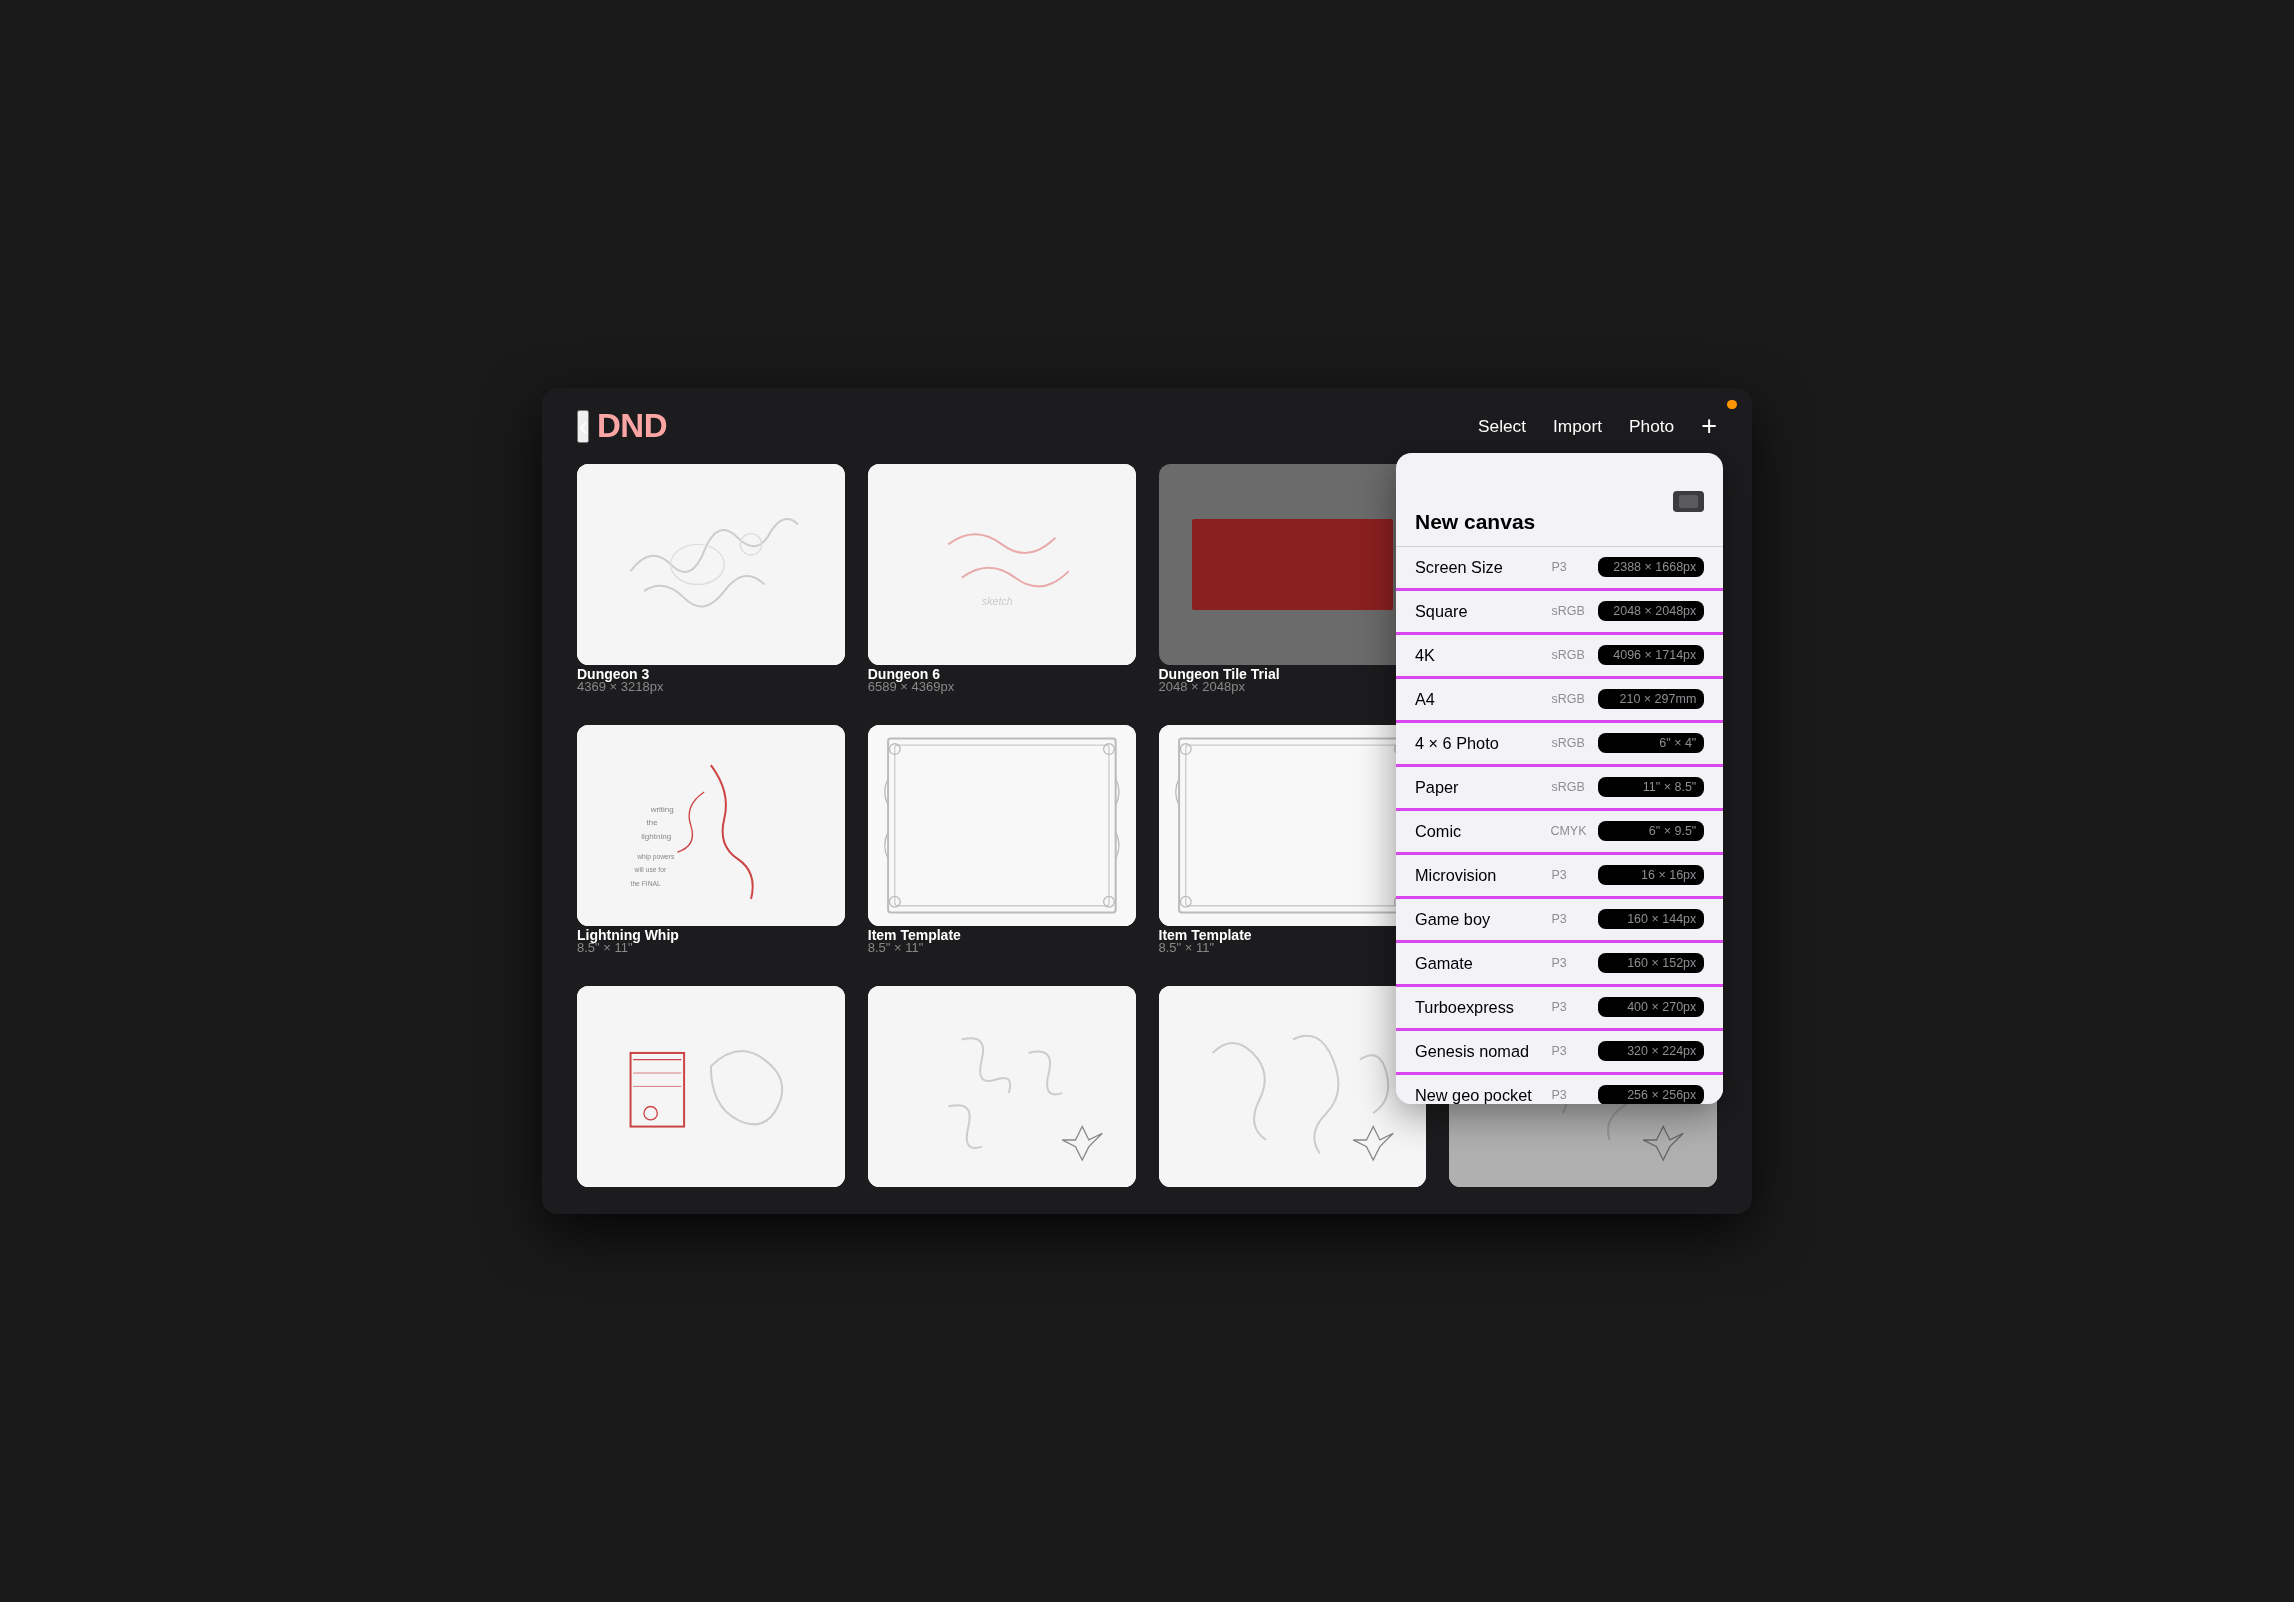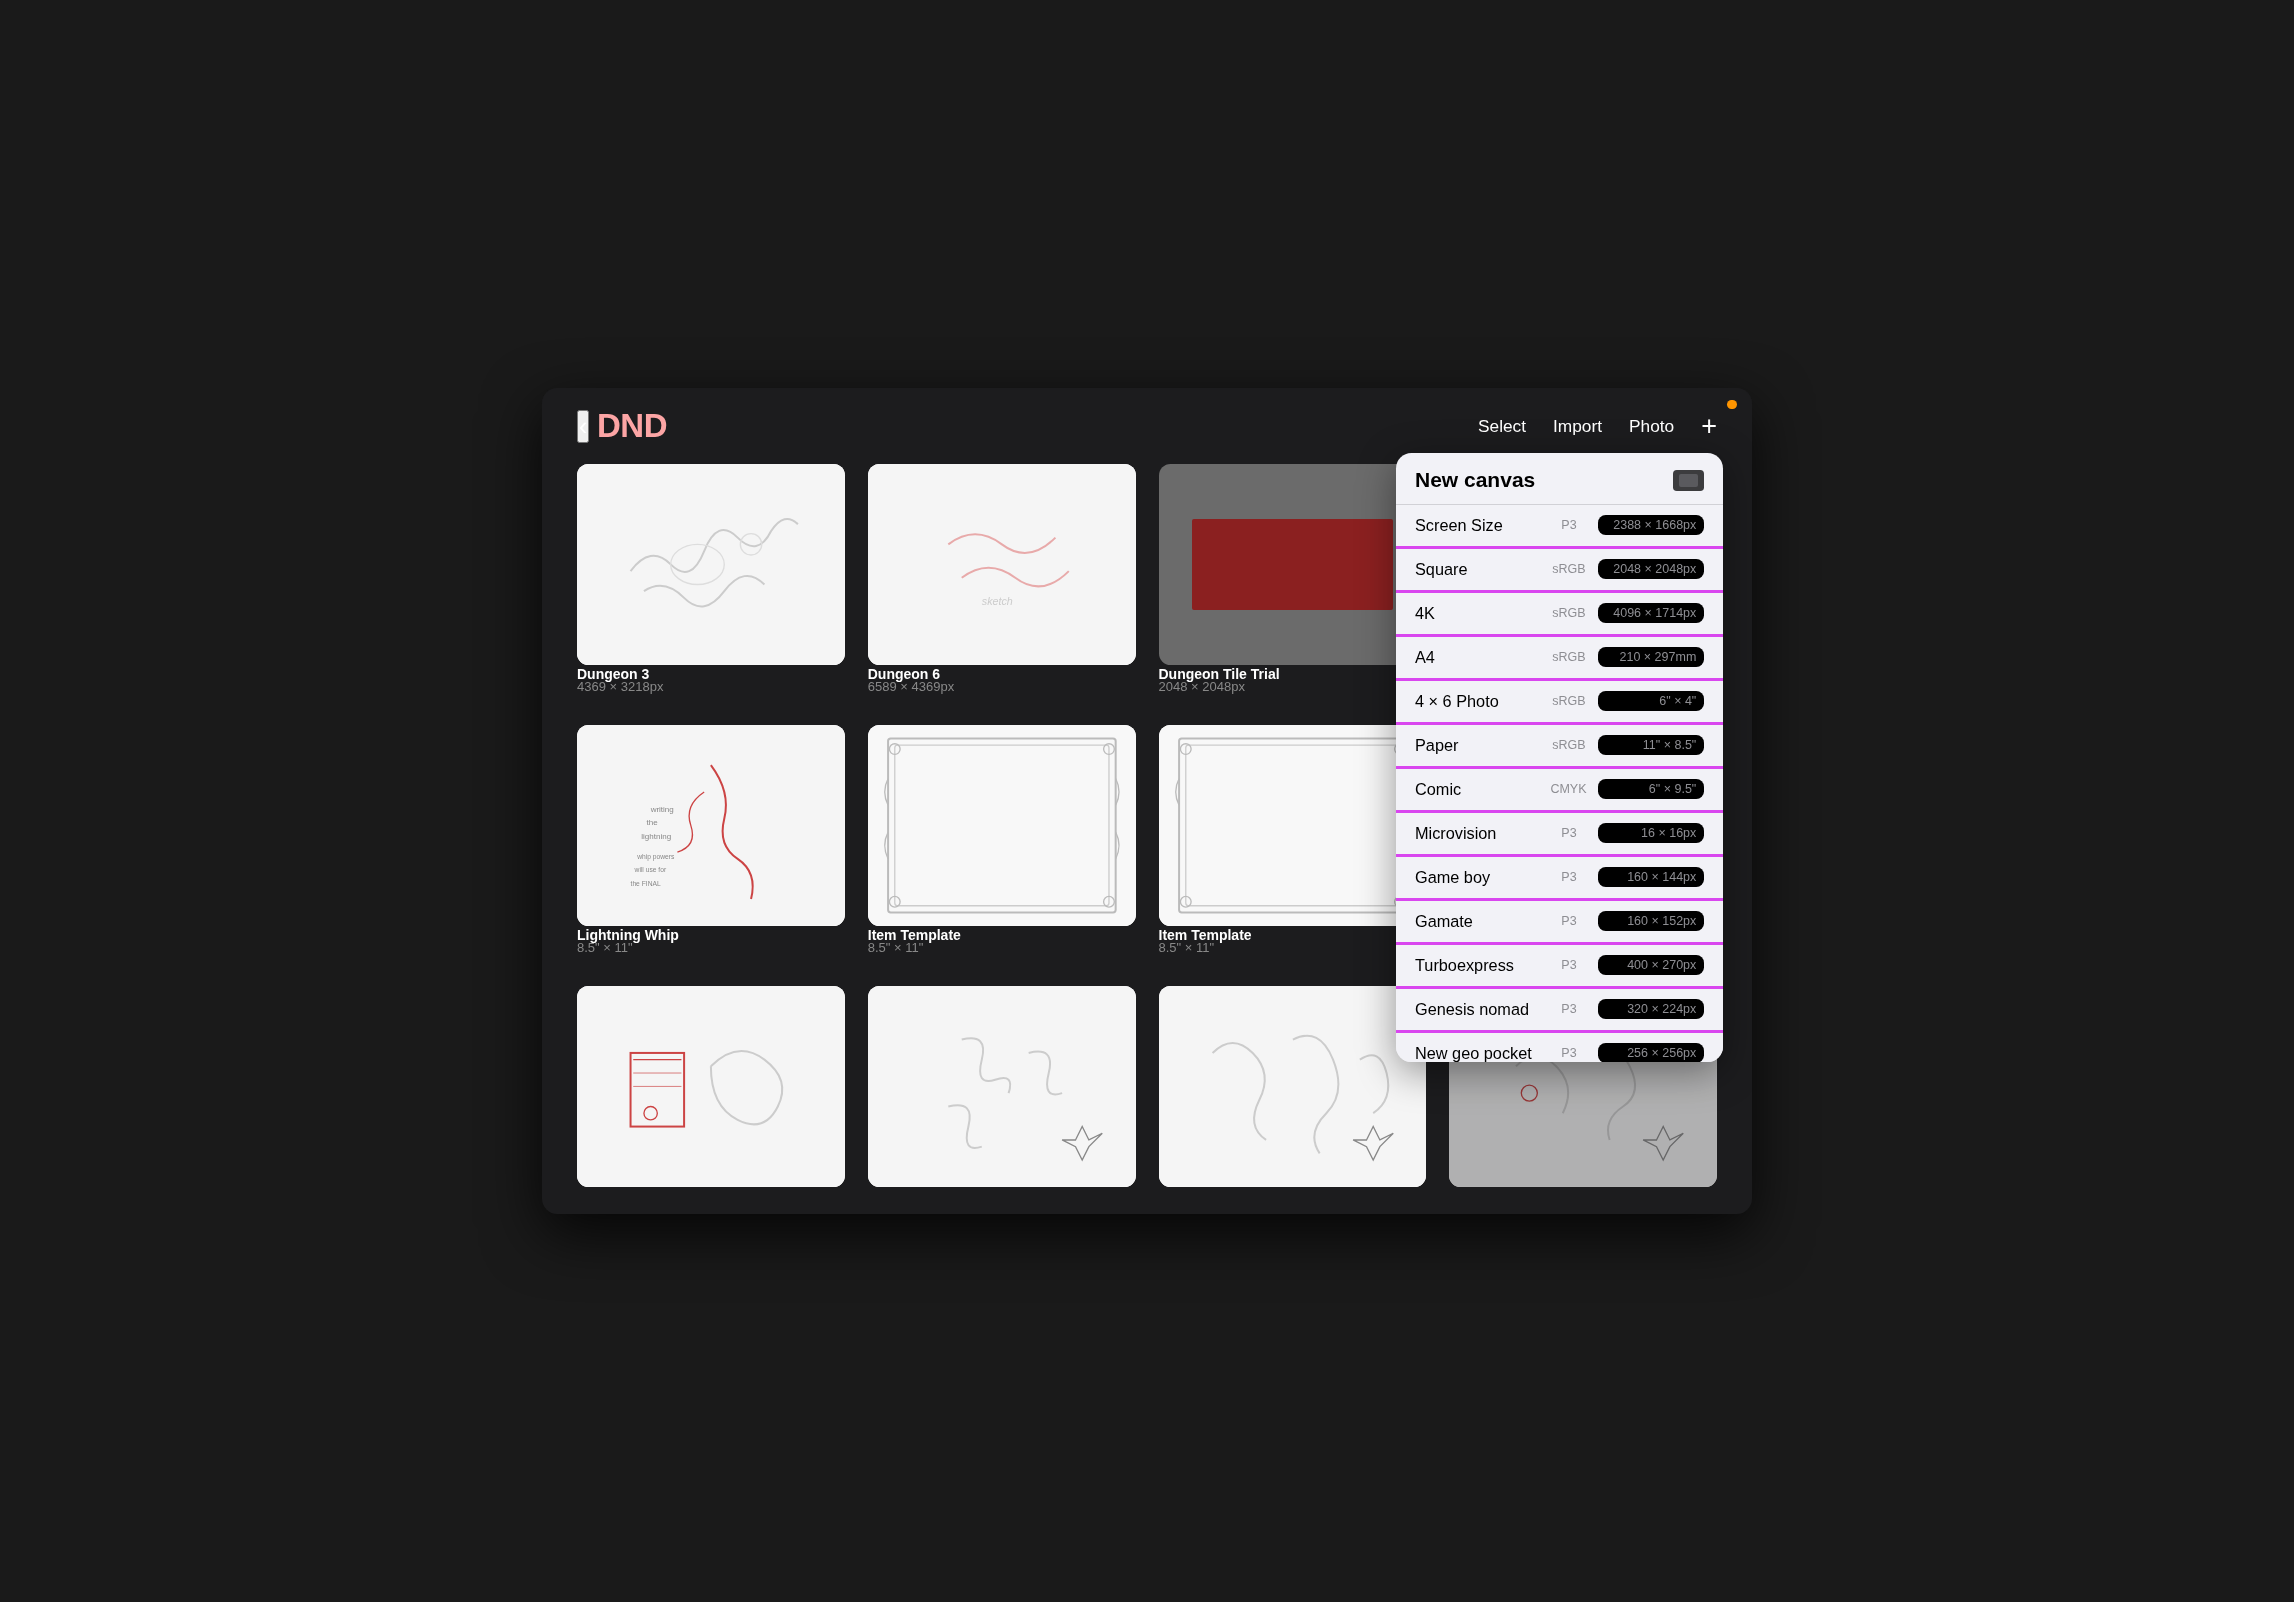--- a/index.html
+++ b/index.html
@@ -143,20 +143,21 @@
       display: flex;
       align-items: center;
       justify-content: space-between;
       padding: 15.4px 19px 11.5px;
       border-bottom: 1px solid #d1d1d6;
     }
     .dropdown-title {
       font-size: 21px;
       font-weight: 700;
       color: #000000;
+      margin-top: 42px;
     }
     .dropdown-icon {
       width: 31px;
       height: 21px;
       background: #3c3c3e;
       border-radius: 3.8px;
       display: flex;
       align-items: center;
       justify-content: center;
     }
@@ -186,21 +187,21 @@
       flex: 1;
       font-size: 16.3px;
       font-weight: 400;
       color: #000000;
     }
     .row-colorspace {
       font-size: 12.5px;
       color: #8e8e93;
       margin-right: 11.5px;
       min-width: 35px;
-      text-align: center;
+      text-align: left;
     }
     .row-size {
       font-size: 12.5px;
       color: #8e8e93;
       min-width: 106px;
       text-align: right;
       background: #000000;
       border-radius: 7.7px;
       padding: 2.9px 7.7px;
     }

